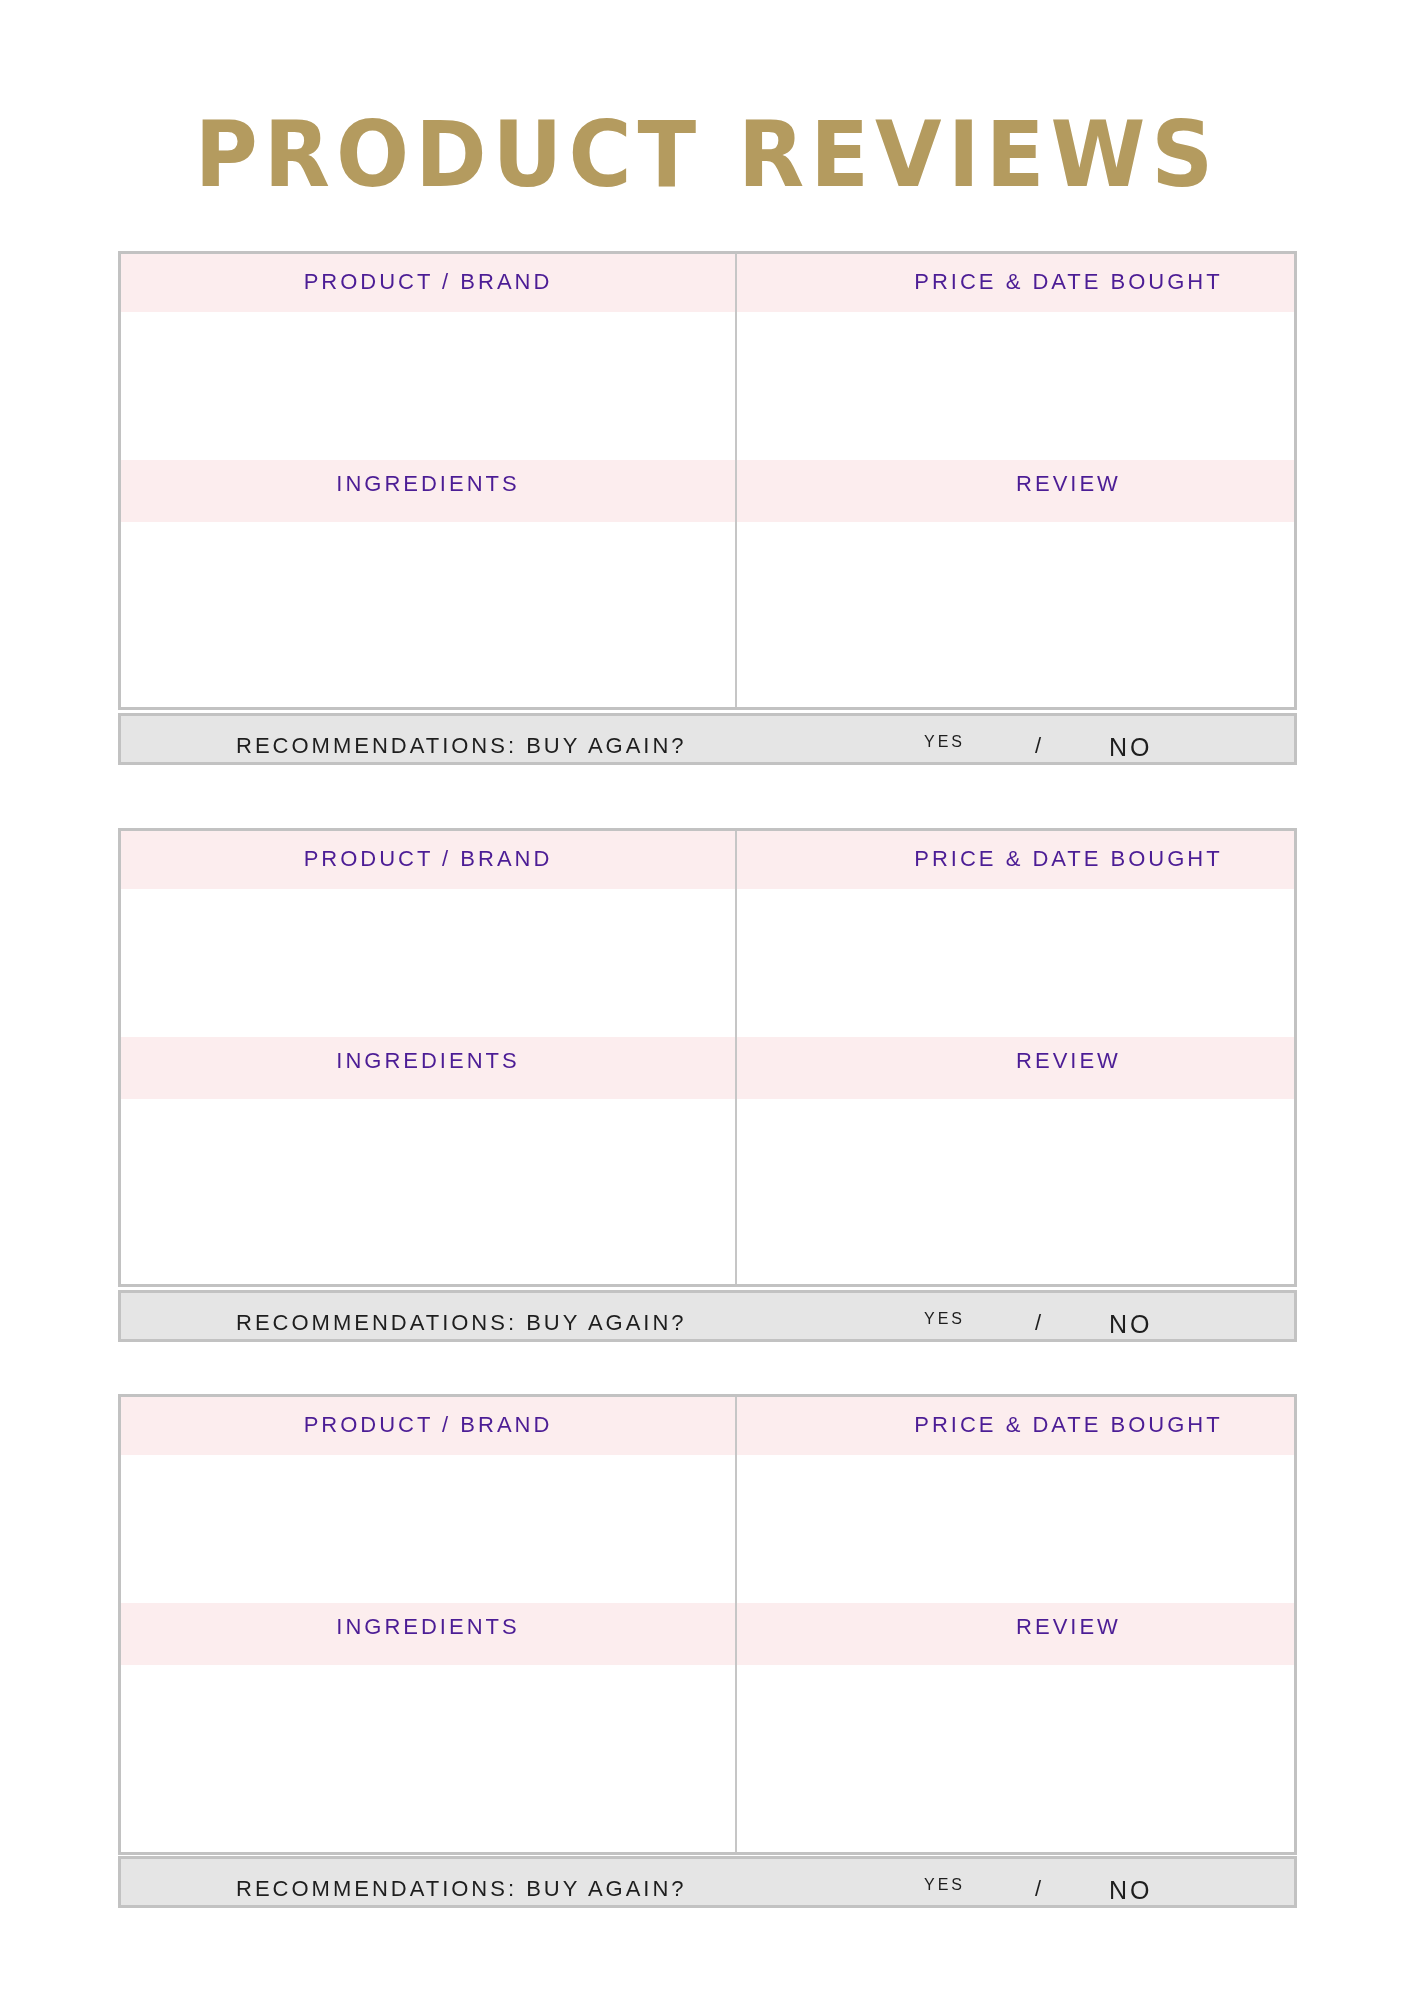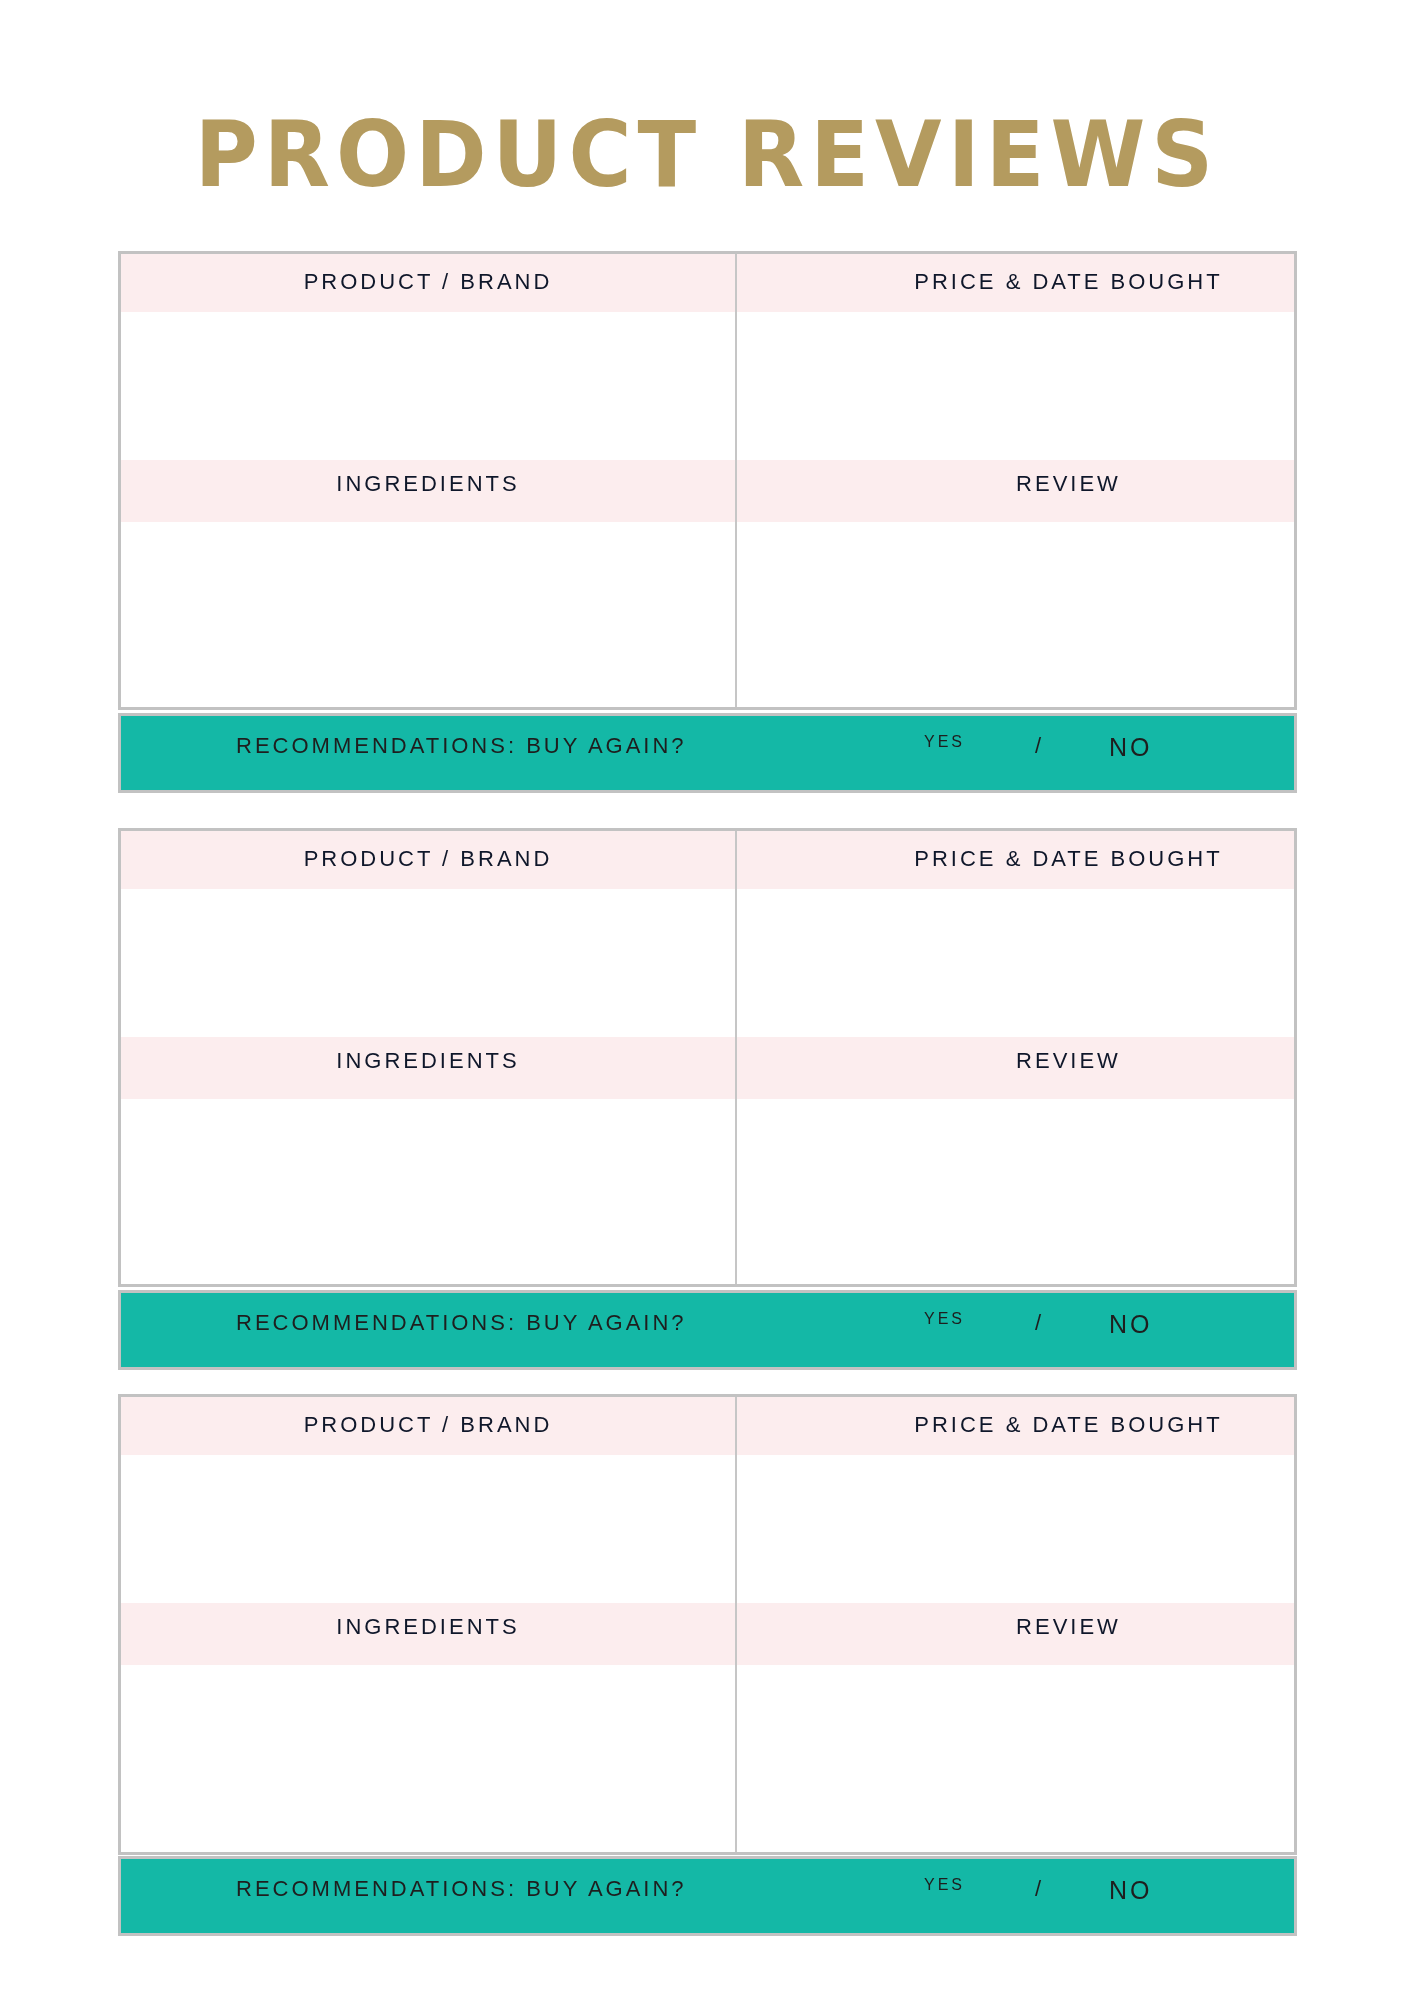--- a/index.html
+++ b/index.html
@@ -22,29 +22,29 @@
     .band {
       position: absolute; left: 0; width: 100%; background: #fcedee;
     }
     .band1 { top: 0; height: 58px; }
     .band2 { top: 206px; height: 62px; }
     .divider {
       position: absolute; top: 0; bottom: 0; left: 614px; width: 2px; background: #c6c6c6;
     }
     .label {
       position: absolute; font-size: 22px; letter-spacing: 3px; text-align: center;
-      color: #0f172a; white-space: nowrap;
+      color: #4c1d95; white-space: nowrap;
     }
     .lab-left { left: 0; width: 614px; }
     .lab-right { left: 616px; width: 663px; }
     .lab-row1 { top: 15px; }
     .lab-row2 { top: 217px; }
     .rec {
-      position: absolute; left: 0; top: 462px; width: 1179px; height: 80px;
-      border: 3px solid #c2c2c2; box-sizing: border-box; background: #14b8a6;
+      position: absolute; left: 0; top: 462px; width: 1179px; height: 52px;
+      border: 3px solid #c2c2c2; box-sizing: border-box; background: #e5e5e5;
     }
     .rec-text {
       position: absolute; left: 115px; top: 17px; font-size: 22px; letter-spacing: 3px; white-space: nowrap;
     }
     .yes { position: absolute; left: 803px; top: 17px; font-size: 16px; letter-spacing: 3px; }
     .slash { position: absolute; left: 914px; top: 17px; font-size: 22px; }
     .no { position: absolute; left: 988px; top: 17px; font-size: 25px; letter-spacing: 3px; }
     .write-area { position: absolute; left: 0; width: 100%; }
   </style>
 </head>

